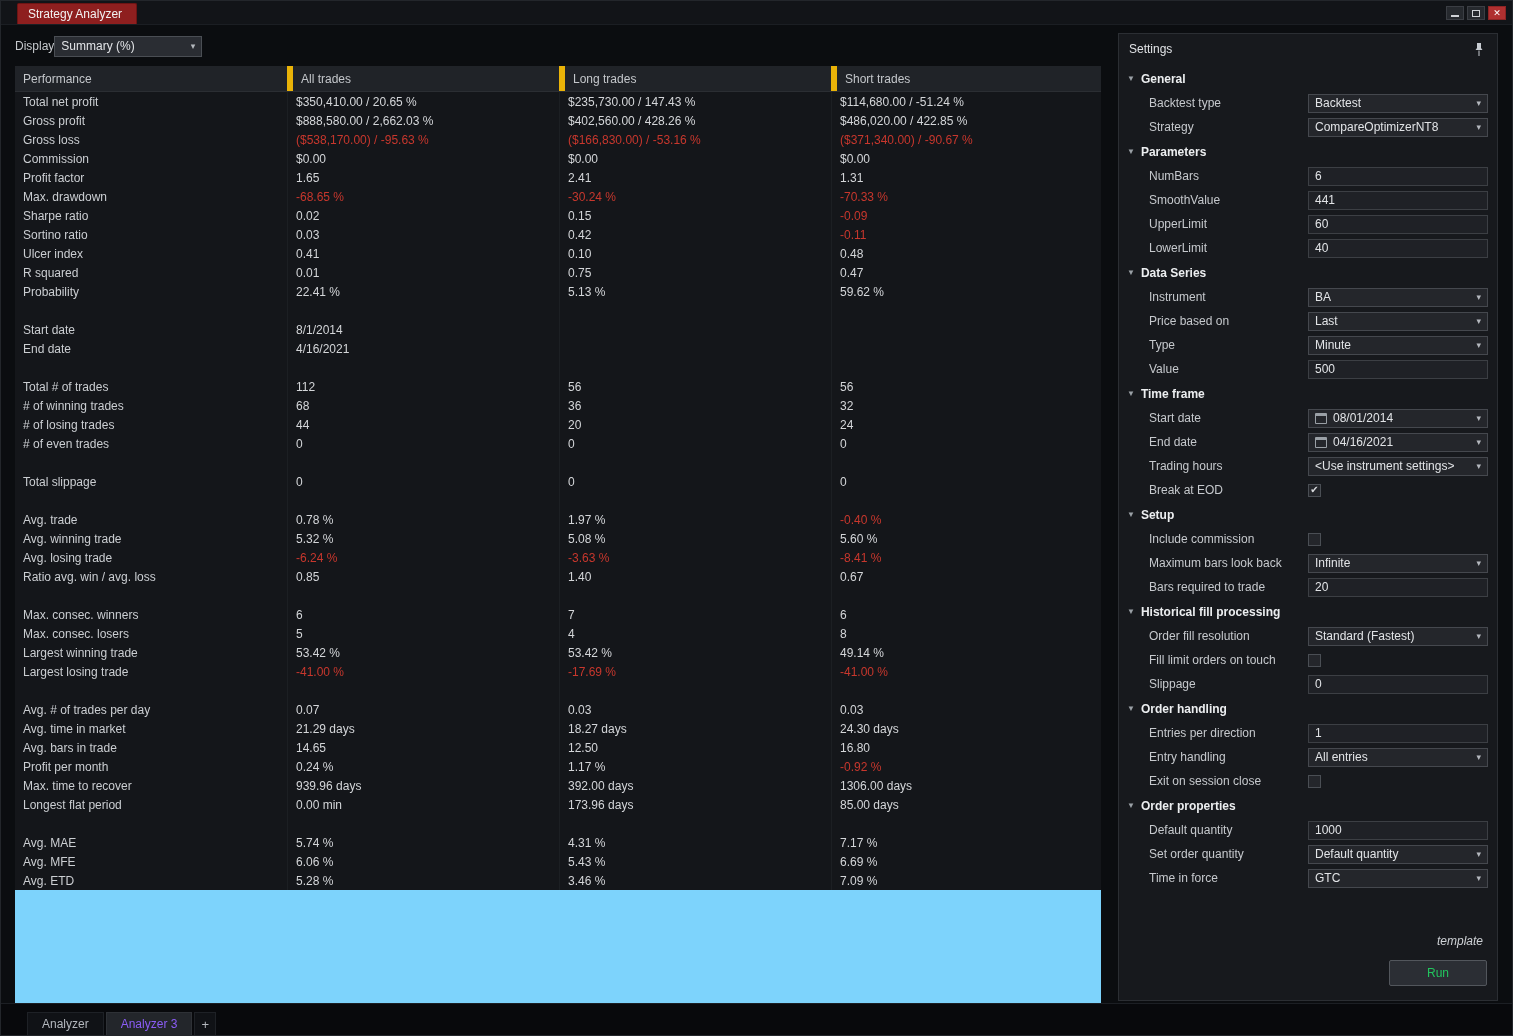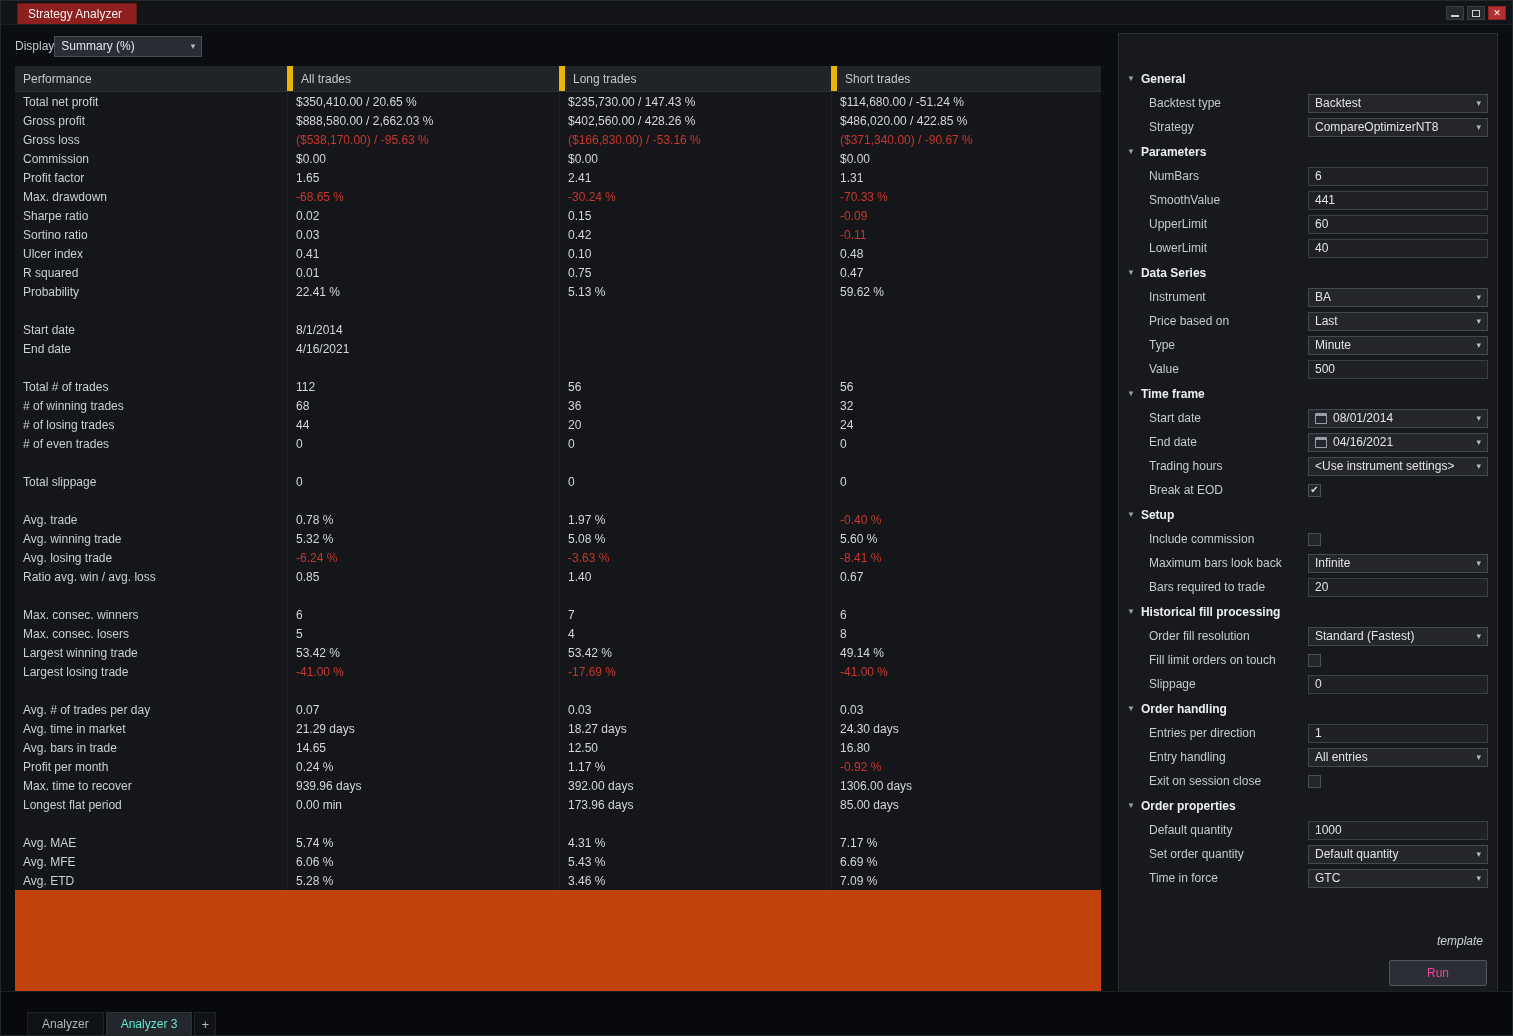--- a/index.html
+++ b/index.html
@@ -36,21 +36,21 @@
   .display-row { position: absolute; left: 14px; top: 10px; height: 22px; display: flex; align-items: center; }
   .display-label { color: #c6c9cd; }
   .display-dd {
     width: 148px; height: 21px; background: #2a2d33; border: 1px solid #4a4e54;
     display: flex; align-items: center; padding: 0 6px; color: #e2e4e7; cursor: default;
   }
   .display-dd .ctl-text { flex: 1; }
   .dd-arrow { color: #b4b8be; font-size: 9px; margin-left: 4px; }
 
   
-  .table { position: absolute; left: 14px; top: 41px; width: 1086px; bottom: 4px; background: #c2410c; }
+  .table { position: absolute; left: 14px; top: 41px; width: 1086px; bottom: 4px; background: #7dd3fc; }
   .thead {
     display: grid; grid-template-columns: 272px 272px 272px auto;
     height: 26px; background: #202328; border-bottom: 1px solid #2b2e33;
   }
   .thead .tcell {
     display: flex; align-items: center; padding-left: 8px; color: #c4c7cb; border-left: 6px solid #eab308;
   }
   .thead .tcell:first-child { border-left: none; }
   .tbody { background: #14161a; }
   .trow { display: grid; grid-template-columns: 272px 272px 272px auto; height: 19px; }
@@ -84,34 +84,34 @@
   .ctl-check {
     width: 13px; height: 13px; background: #24262b; border: 1px solid #4a4e54;
     display: flex; align-items: center; justify-content: center; cursor: default;
   }
   .ctl-check .check { color: #d8dadd; font-size: 10px; line-height: 10px; }
 
   .template-label { position: absolute; right: 14px; bottom: 52px; font-style: italic; color: #cfd2d6; }
   .run-button {
     position: absolute; right: 10px; bottom: 14px; width: 98px; height: 26px;
     background: #2b2e34; border: 1px solid #52565c; border-radius: 2px;
-    display: flex; align-items: center; justify-content: center; color: #ec4899; cursor: default;
+    display: flex; align-items: center; justify-content: center; color: #22c55e; cursor: default;
   }
 
   
   .tabbar {
-    position: absolute; left: 0; right: 0; bottom: 0; height: 44px;
+    position: absolute; left: 0; right: 0; bottom: 0; height: 32px;
     background: #08090c; border-top: 1px solid #1c1f24;
     display: flex; align-items: flex-end; padding-left: 26px; gap: 2px;
   }
   .tab {
     height: 23px; line-height: 23px; padding: 0 14px; color: #b4b8be;
     background: #101216; border: 1px solid #1e2126; border-bottom: none; cursor: default;
   }
-  .tab.active { background: #23262b; color: #5eead4; border-color: #2e3136; }
+  .tab.active { background: #23262b; color: #8b5cf6; border-color: #2e3136; }
   .add-tab {
     width: 22px; height: 23px; display: flex; align-items: center; justify-content: center;
     color: #b4b8be; background: #101216; border: 1px solid #1e2126; border-bottom: none; cursor: default; font-size: 13px;
   }
 </style>
 </head>
 <body>
 
 <div class="window">
 
@@ -397,20 +397,29 @@
           <div class="trow">
             <div class="tcell rowlabel">Avg. ETD</div>
             <div class="tcell val">5.28 %</div>
             <div class="tcell val">3.46 %</div>
             <div class="tcell val">7.09 %</div>
           </div>
         </div>
     </div>
 
     <div class="right-panel">
+      <div class="settings-header">
+        <span class="settings-title">Settings</span>
+        <span class="pin-btn">
+          <svg width="10" height="15" viewBox="0 0 10 15">
+              <path d="M3 1h4v5l1.5 2h-7L3 6z" fill="#c8ccd2"></path>
+              <rect x="4.5" y="8.5" width="1" height="5.5" fill="#c8ccd2"></rect>
+            </svg>
+        </span>
+      </div>
       <div class="sections">
           <div class="sec-header">
             <span class="tri">▼</span>
             <span class="sec-title">General</span>
           </div>
           <div class="set-row">
             <div class="set-label">Backtest type</div>
             <div class="ctl-col">
               <div class="ctl dd">
                 <span class="ctl-text">Backtest</span>

